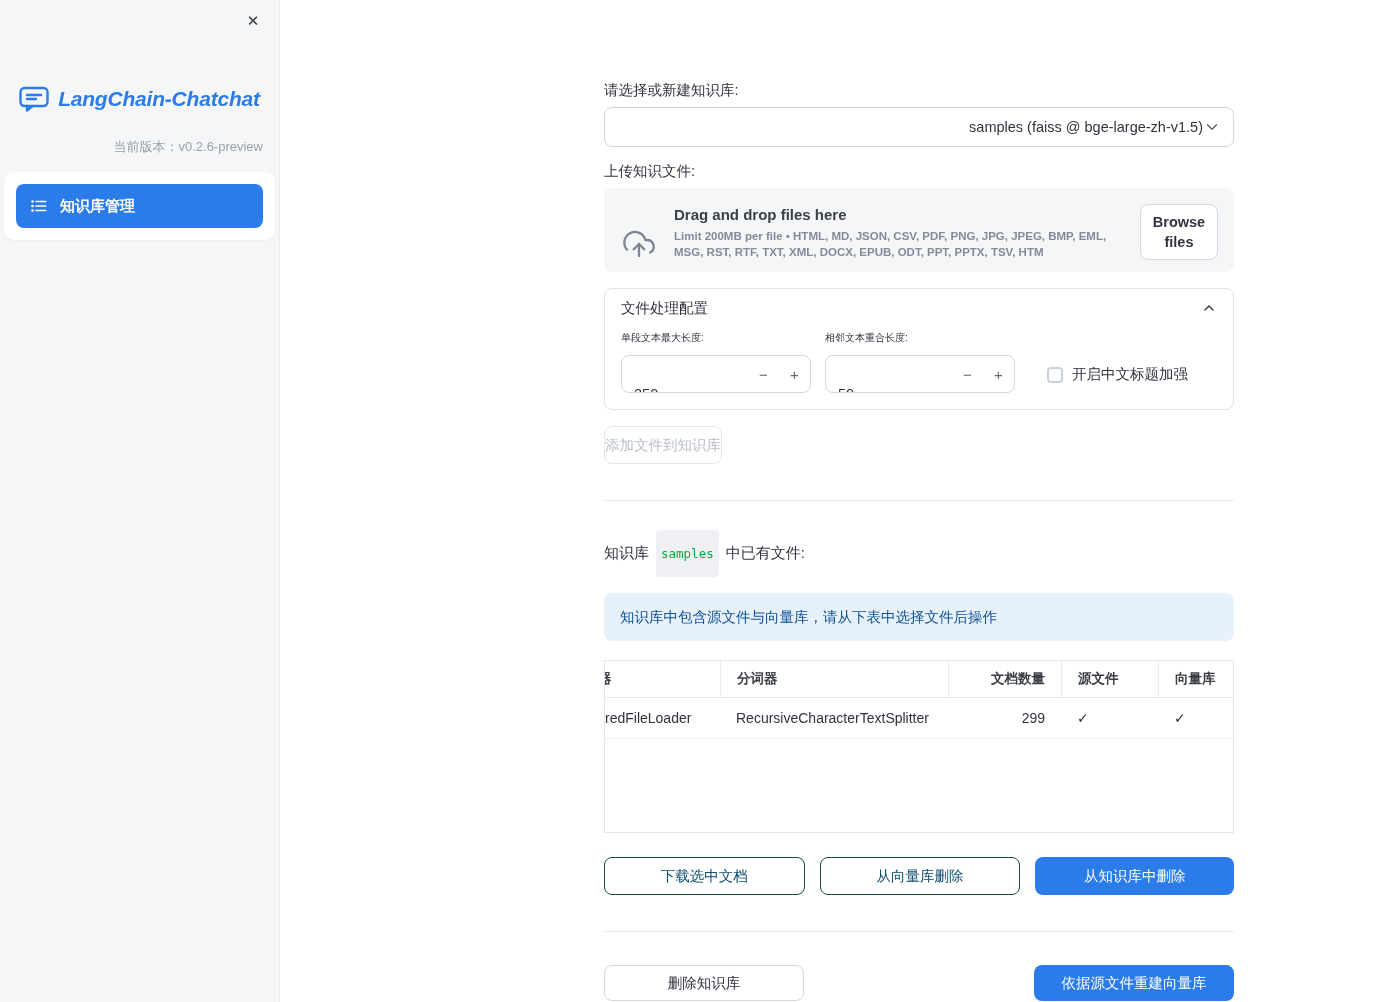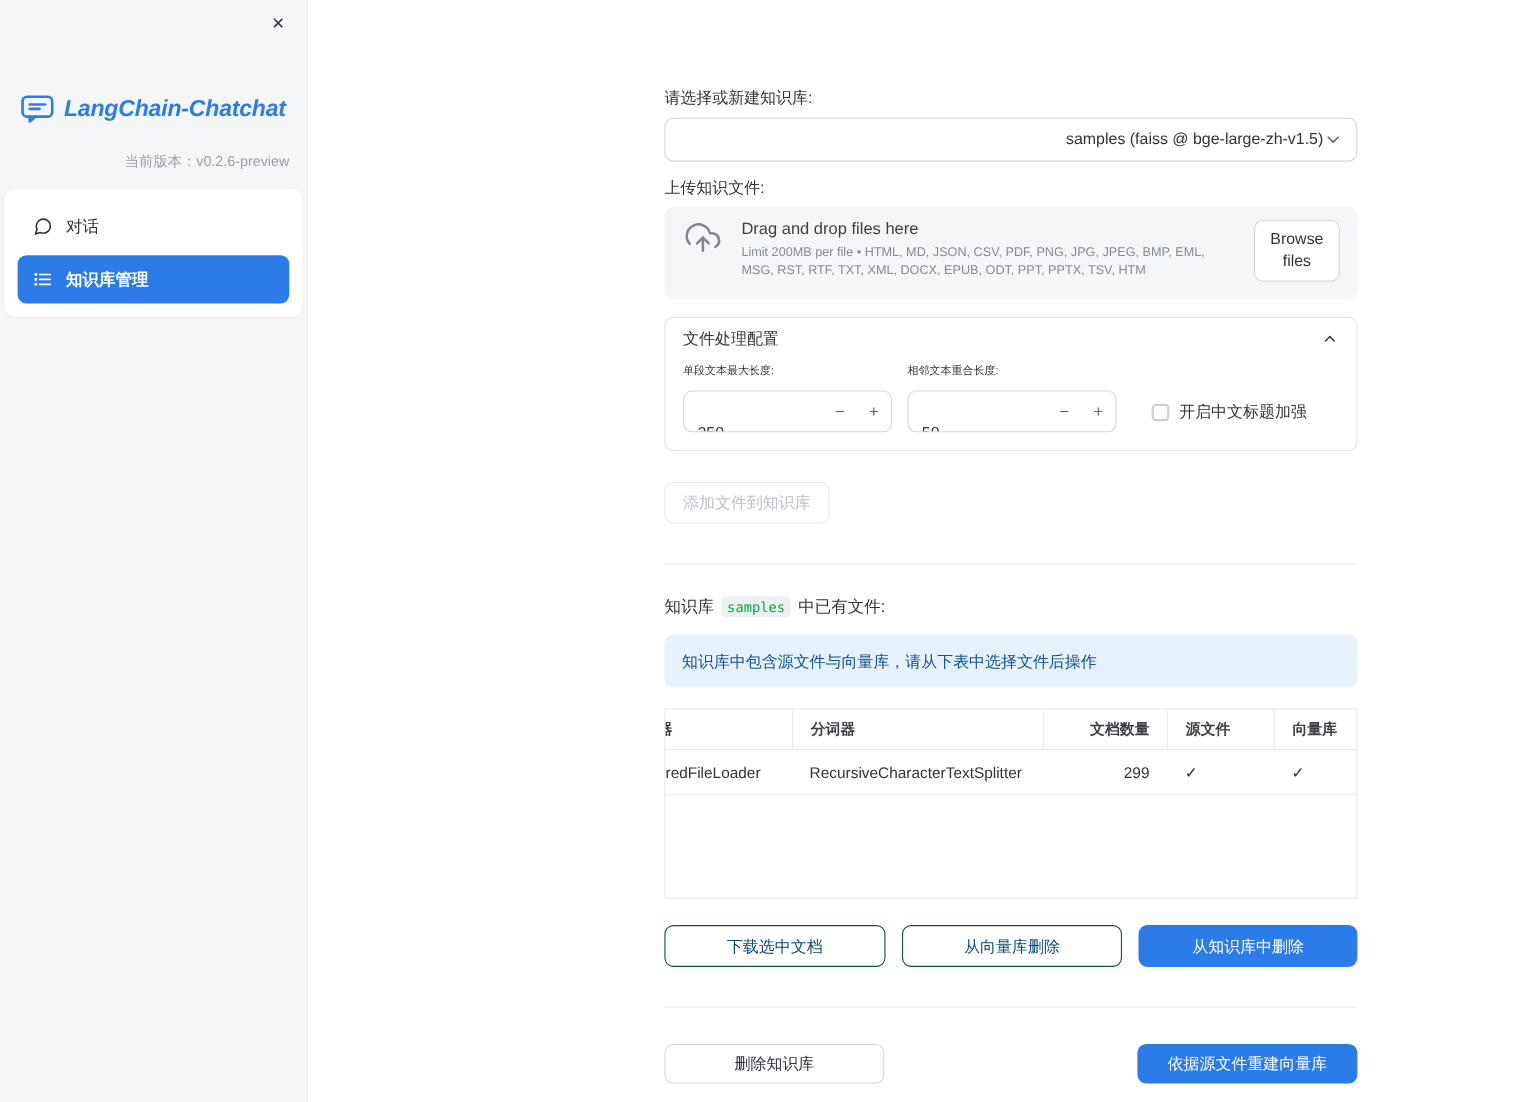--- a/index.html
+++ b/index.html
@@ -44,21 +44,21 @@
 
   .selectbox {
     margin-top:8px; height:40px; border:1px solid #cfd5e0; border-radius:8px;
     background:#fff; display:flex; align-items:center; padding:0 12px 0 14px;
     font-size:14.5px; cursor:pointer;text-align:right;
   }
   .selectbox .sel-value { flex:1; }
 
   .dropzone {
     margin-top:8px; min-height:84px; background:#f5f6f8; border-radius:8px;
-    display:flex; align-items:flex-start; gap:16px; padding:12px 16px;
+    display:flex; align-items:flex-end; gap:16px; padding:12px 16px;font-weight:bold;
   }
   .dz-text { flex:1; }
   .dz-title { font-size:15px; color:#3d4046; }
   .dz-sub { margin-top:5px; font-size:11.5px; line-height:16px; color:#848b98; max-width:472px; }
   .browse-btn {
     margin-left:auto; flex:none; width:78px; min-height:56px; background:#fff;
     border:1px solid #d2d7e0; border-radius:8px; font:inherit; font-size:14.5px;
     color:#31333f; cursor:pointer; padding:6px 8px; line-height:20px;
   }
 
@@ -79,28 +79,28 @@
     width:31px; height:100%; display:flex; align-items:center; justify-content:center;
     font-size:15px; color:#5f6673; cursor:pointer; user-select:none;
   }
   .checkbox-group { margin-left:18px; margin-top:36px; display:flex; align-items:center; gap:9px; cursor:pointer; font-size:14.5px; }
   .checkbox-box { width:16px; height:16px; border:2px solid #cbd1db; border-radius:4px; background:#fff; flex:none; }
 
   .btn {
     display:inline-flex; align-items:center; justify-content:center;
     border-radius:8px; font:inherit; font-size:14.5px; cursor:pointer;
   }
-  .add-btn { margin-top:28px; height:38px; padding:0 16px; background:#fff; border:1px solid #e4e7ed; color:#b9bec8; }
+  .add-btn { margin-top:16px; height:38px; padding:0 0; background:#fff; border:1px solid #e4e7ed; color:#b9bec8; }
 
   hr.divider { border:none; border-top:1px solid #e7e9ee; margin:36px 0 0; }
 
   .existing-line { margin-top:29px; display:flex; align-items:center; gap:7px; font-size:15px; }
   .code-chip {
     font-family:"DejaVu Sans Mono","Liberation Mono",monospace; font-size:12.5px;
-    color:#09ab3b; background:#eef0f4; padding:2px 5px; border-radius:4px;
+    color:#09ab3b; background:#eef0f4; padding:16px 5px; border-radius:4px;
   }
 
   .info-banner {
     margin-top:16px; min-height:48px; background:#e7f1fc; border-radius:8px;
     display:flex; align-items:center; padding:0 16px; font-size:14.5px; color:#0f5293;
   }
 
   .files-table { margin-top:19px; border:1px solid #e3e6ec; height:173px; overflow:hidden; background:#fff; }
   .t-header, .t-row { display:grid; grid-template-columns:115px 228px 113px 97px 1fr; }
   .t-header { height:37px; border-bottom:1px solid #e3e6ec; }
@@ -139,26 +139,20 @@
         <path d="M8 20 v4.5 l5.5 -4.5"></path>
         <line x1="8" y1="9" x2="22" y2="9"></line>
         <line x1="8" y1="13" x2="17" y2="13"></line>
       </svg>
       <span class="logo-text">LangChain-Chatchat</span>
     </div>
 
     <div class="version">当前版本：v0.2.6-preview</div>
 
     <div class="menu-card">
-      <div class="menu-item">
-        <svg width="18" height="18" viewBox="0 0 24 24" fill="none" stroke="#31333f" stroke-width="2" stroke-linecap="round" stroke-linejoin="round">
-          <path d="M21 11.5a8.38 8.38 0 0 1-8.5 8.5 8.5 8.5 0 0 1-3.8-.9L3 21l1.9-5.7a8.38 8.38 0 0 1-.9-3.8 8.5 8.5 0 0 1 8.5-8.5 8.38 8.38 0 0 1 8.5 8.5z"></path>
-        </svg>
-        <span>对话</span>
-      </div>
       <div class="menu-item active">
         <svg width="18" height="18" viewBox="0 0 24 24" fill="none" stroke="#ffffff" stroke-width="2" stroke-linecap="round">
           <line x1="8" y1="6" x2="21" y2="6"></line>
             <line x1="8" y1="12" x2="21" y2="12"></line>
             <line x1="8" y1="18" x2="21" y2="18"></line>
           <circle cx="3.4" cy="6" r="0.8" fill="#fff"></circle>
             <circle cx="3.4" cy="12" r="0.8" fill="#fff"></circle>
             <circle cx="3.4" cy="18" r="0.8" fill="#fff"></circle>
         </svg>
         <span>知识库管理</span>

